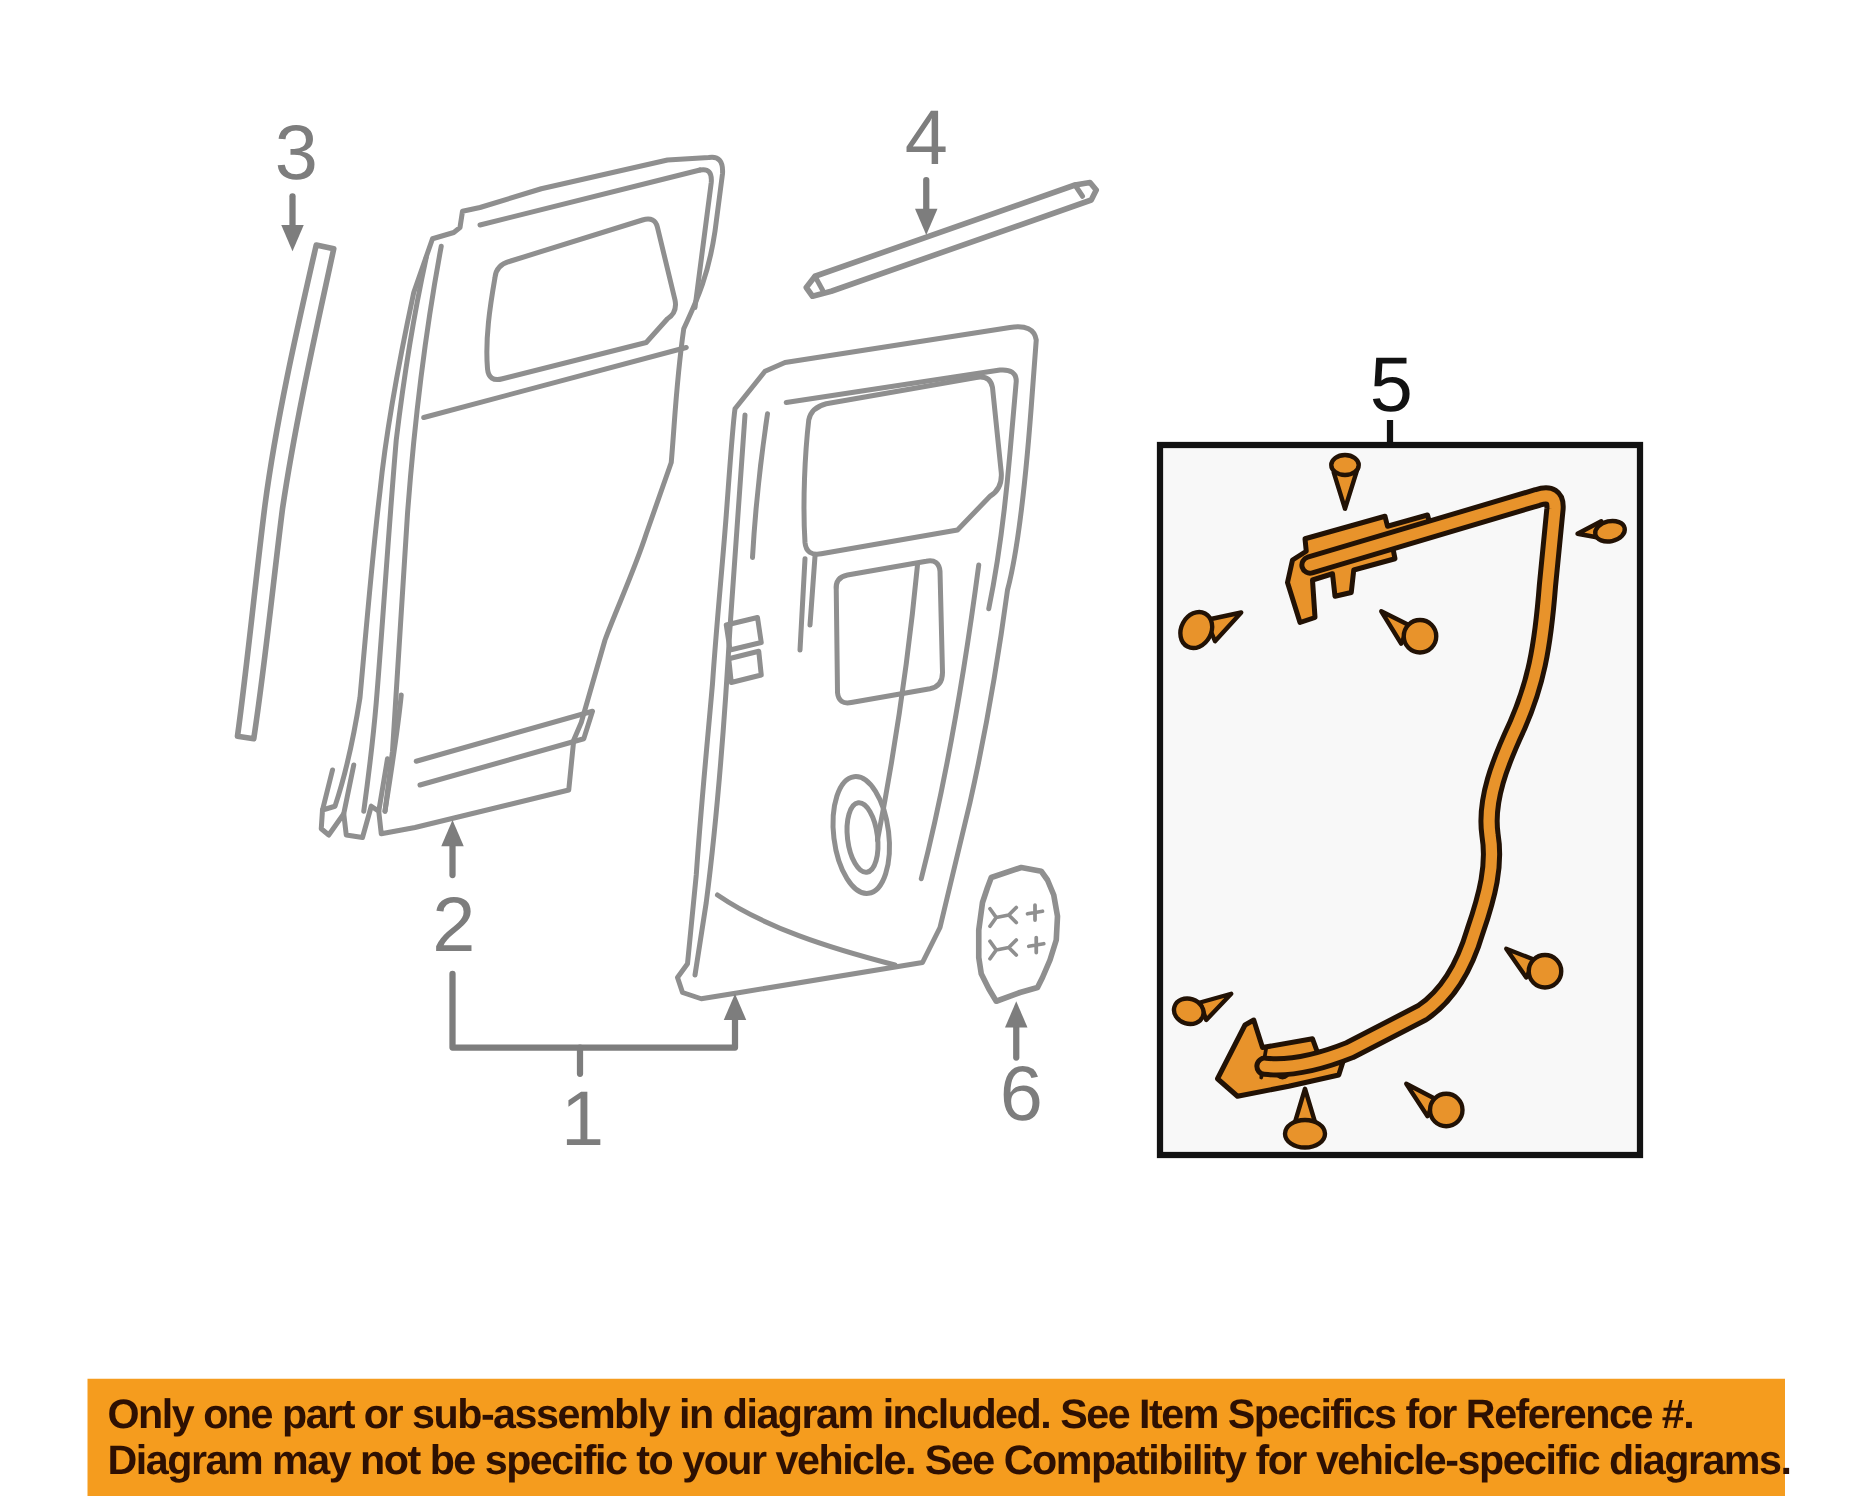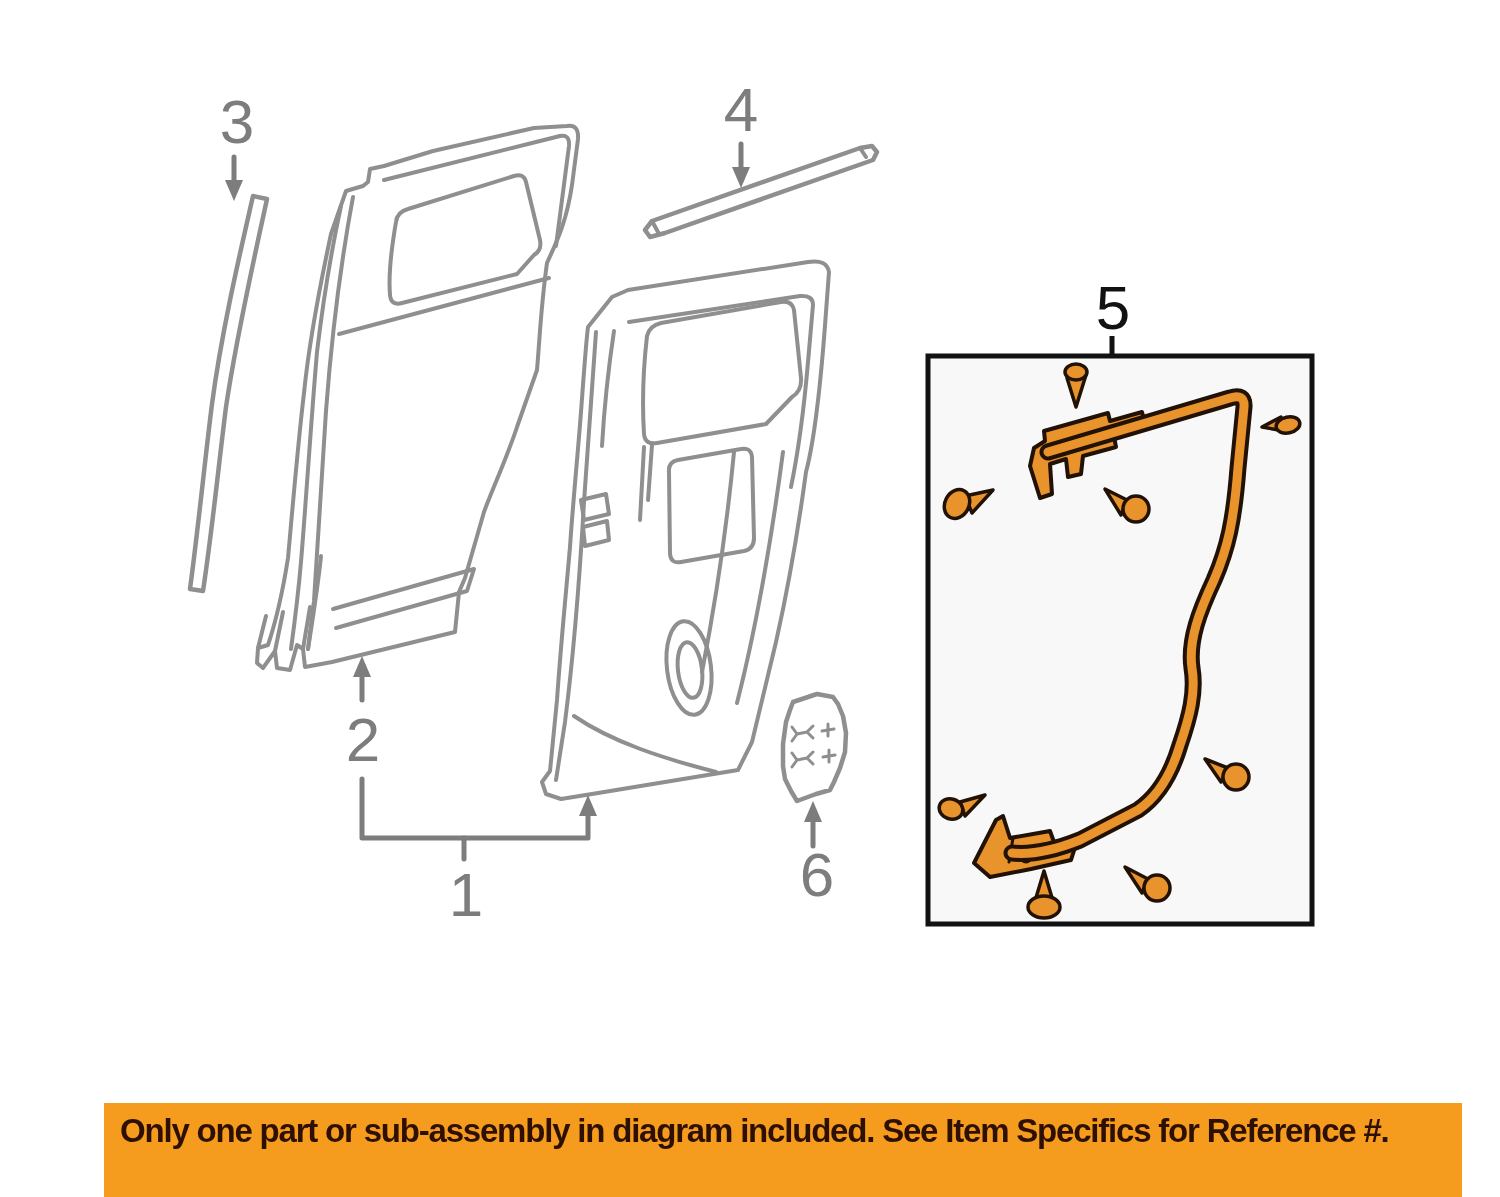--- a/index.html
+++ b/index.html
@@ -21,21 +21,21 @@
   .blk{stroke:#121212;stroke-width:5;fill:none;}
   .od {fill:#E8932B;stroke:#221205;stroke-width:4;stroke-linejoin:round;}
   .oc {fill:#E8932B;stroke:#221205;stroke-width:3.5;stroke-linejoin:round;}
   .wu {stroke:#221205;stroke-width:17;fill:none;stroke-linejoin:round;stroke-linecap:round;}
   .wo {stroke:#E8932B;stroke-width:9;fill:none;stroke-linejoin:round;stroke-linecap:round;}
   .hole{fill:#f8f8f8;stroke:#221205;stroke-width:3;}
 
   .banner{position:absolute;left:70px;top:1103px;width:1358px;height:94px;
     background:#F59C1E;color:#2E1002;box-sizing:border-box;
     padding:9px 0 0 16px;font-weight:700;font-size:33px;line-height:37px;
-    letter-spacing:-1.2px;white-space:nowrap;margin-left:34px;}
+    letter-spacing:-1.2px;white-space:nowrap;}
 </style>
 </head>
 <body>
 
 <div class="stage">
 
 <svg width="1500" height="1103" viewBox="0 0 1500 1103">
 
   <g>
     <path class="gf" d="M253,196 L267,199 C255,255 237,333 226,407 C219,462 212,532 203,591 L190,589
@@ -183,15 +183,16 @@
     </g>
     <g>
       <path class="oc" d="M1148,879 L1125,867 L1142,893 Z"></path>
       <circle class="oc" cx="1157" cy="888" r="13"></circle>
     </g>
   </g>
 </svg>
 
   <div class="banner">
     <div>Only one part or sub-assembly in diagram included. See Item Specifics for Reference #.</div>
+    <div>Diagram may not be specific to your vehicle. See Compatibility for vehicle-specific diagrams.</div>
   </div>
 
 </div>
 
 </body></html>

